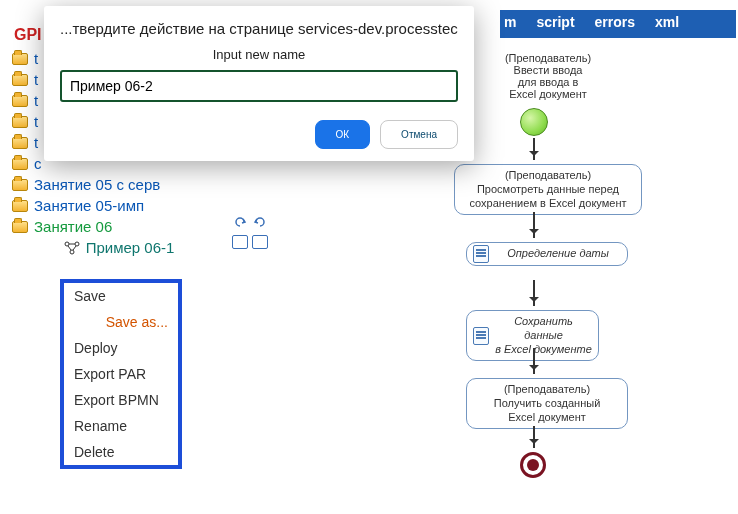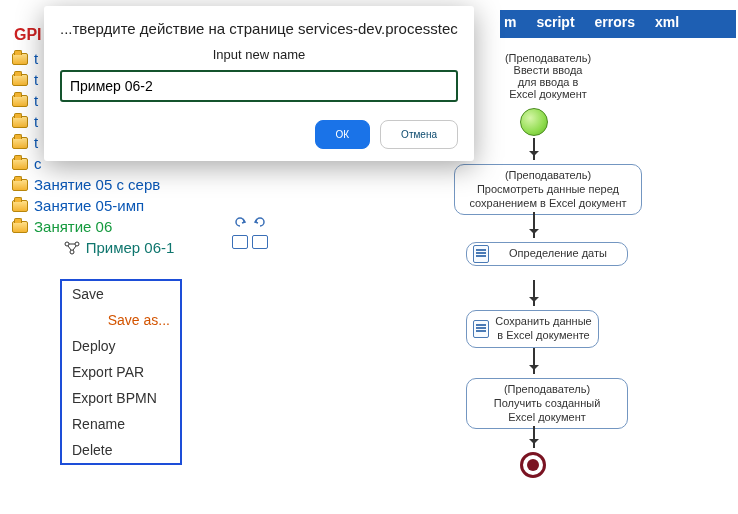--- a/index.html
+++ b/index.html
@@ -15,21 +15,21 @@
   .tree-head { color: #c22; font-weight: 600; font-size: 16px; padding: 2px 4px 4px 8px; overflow: hidden; white-space: nowrap; }
   .tree-row { display: flex; align-items: center; gap: 6px; padding: 2px 2px 2px 6px; color: #0a57b5; font-size: 15px; white-space: nowrap; overflow: hidden; }
   .tree-row.green { color: #159a3e; }
   .tree-row.black { color: #0f766e; justify-content: center; }
   .folder-icon { width: 16px; height: 12px; background: linear-gradient(#ffe08a,#f3b431); border: 1px solid #b8860b; border-radius: 2px; position: relative; flex: 0 0 16px; }
   .folder-icon::before { content: ""; position: absolute; top: -4px; left: 1px; width: 6px; height: 4px; background: #f3b431; border: 1px solid #b8860b; border-bottom: none; border-radius: 2px 2px 0 0; }
   .proc-icon { width: 16px; height: 14px; flex: 0 0 16px; display: flex; align-items: center; justify-content: center; }
   .proc-icon svg { display: block; }
 
   
-  .ctx-menu { position: absolute; top: 279px; left: 60px; width: 122px; background: #fff; border: 2px solid #1d4ed8; }
+  .ctx-menu { position: absolute; top: 279px; left: 60px; width: 122px; background: #fff; border: 4px solid #1d4ed8; }
   .ctx-item { padding: 5px 10px; font-size: 14px; color: #333; cursor: pointer; }
   .ctx-item.hot { color: #d35400; text-align: right; }
 
   
   .mid-tools { position: absolute; top: 215px; left: 232px; width: 40px; }
   .mid-tools .pair { display: flex; gap: 4px; margin-bottom: 6px; }
   .mini-ic { width: 16px; height: 14px; border: 1px solid #3a6fb7; border-radius: 2px; background: #fff; }
   .mini-ic.loop { border: none; }
   .mini-ic.loop svg { display:block; }
 
@@ -37,21 +37,21 @@
   .diagram { position: absolute; top: 52px; left: 438px; width: 230px; height: 440px; }
   .node { position: absolute; border: 1px solid #7396c1; border-radius: 10px; background: #fff; text-align: center; font-size: 11px; color: #333; padding: 4px 6px; line-height: 1.25; }
   .node .role { }
   .start-circ { position: absolute; width: 28px; height: 28px; border-radius: 50%; background: radial-gradient(circle at 35% 35%, #d6f6a8, #8fdc4e 60%, #5fb326); border: 1px solid #4a8c1e; }
   .end-circ { position: absolute; width: 26px; height: 26px; border-radius: 50%; background: #fff; border: 3px solid #7a1322; display:flex; align-items:center; justify-content:center; }
   .end-circ::after { content:""; width: 12px; height: 12px; background: #7a1322; border-radius: 50%; }
   .arrow { position: absolute; width: 2px; background: #333; left: 50%; transform: translateX(-50%); }
   .arrow::after { content:""; position:absolute; bottom:-1px; left:50%; transform:translateX(-50%); border:5px solid transparent; border-top-color:#333; }
   .doc-ic { position:absolute; width:16px; height:18px; border:1px solid #4a7ab5; border-radius:2px; background:#f7fbff; left:6px; top:50%; transform:translateY(-50%); }
   .doc-ic::before { content:""; position:absolute; top:3px; left:2px; width:10px; height:2px; background:#4a7ab5; box-shadow: 0 3px 0 #4a7ab5, 0 6px 0 #4a7ab5; }
-  .node.withic { padding-left: 28px; text-align:center; }
+  .node.withic { padding-left: 28px; text-align:center;font-style:italic; }
 
   
   .modal { position: absolute; top: 6px; left: 44px; width: 430px; background: #fff; border-radius: 3px; box-shadow: 0 6px 28px rgba(0,0,0,.35); padding: 14px 16px 12px; z-index: 50; }
   .modal-title { font-size: 15px; color: #222; white-space: nowrap; overflow: hidden; }
   .modal-label { font-size: 13px; color: #222; margin-top: 10px; text-align: center; }
   .modal-input { width: 100%; margin-top: 8px; padding: 6px 8px; font-size: 14px; border: 2px solid #14532d; border-radius: 3px; outline: none; }
   .modal-btns { margin-top: 18px; display: flex; justify-content: flex-end; gap: 10px; }
   .btn { padding: 8px 20px; font-size: 10px; border-radius: 8px; cursor: pointer; }
   .btn-primary { background: #1a73e8; color: #fff; border: 1px solid #1a73e8; }
   .btn-secondary { background: #fff; color: #0c4a6e; border: 1px solid #c8c8c8; }

